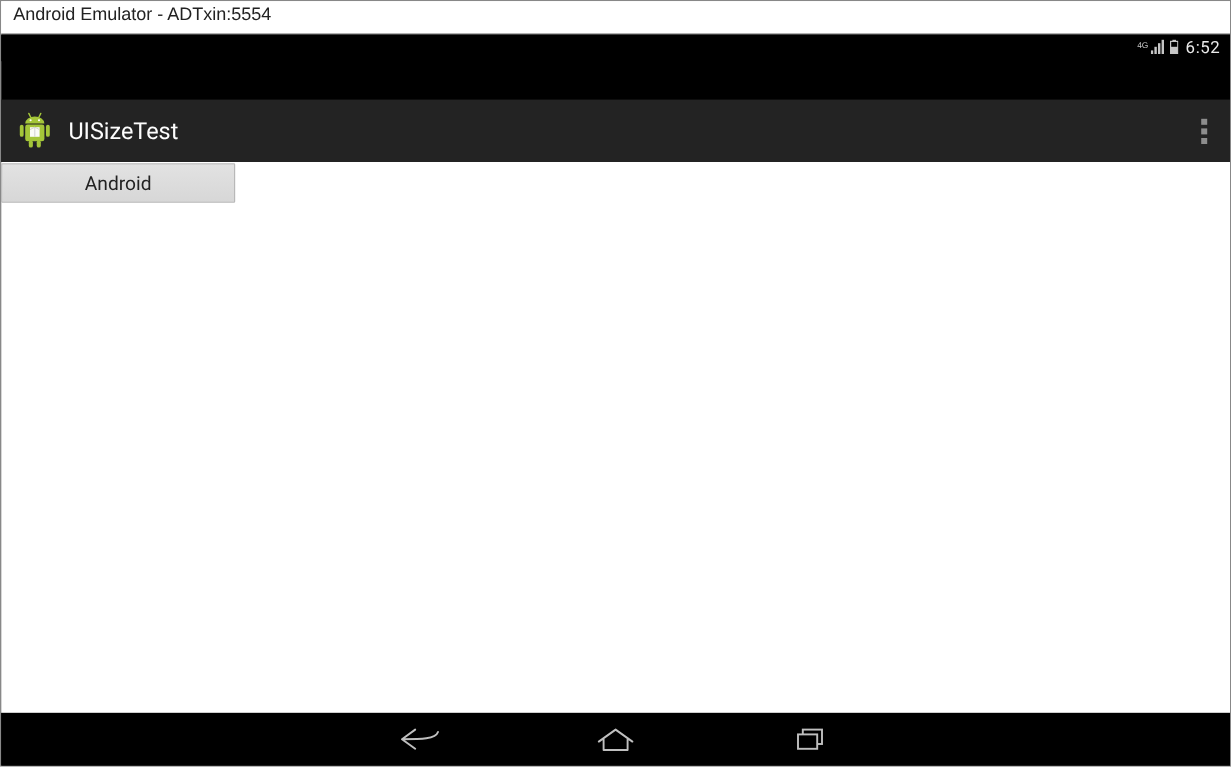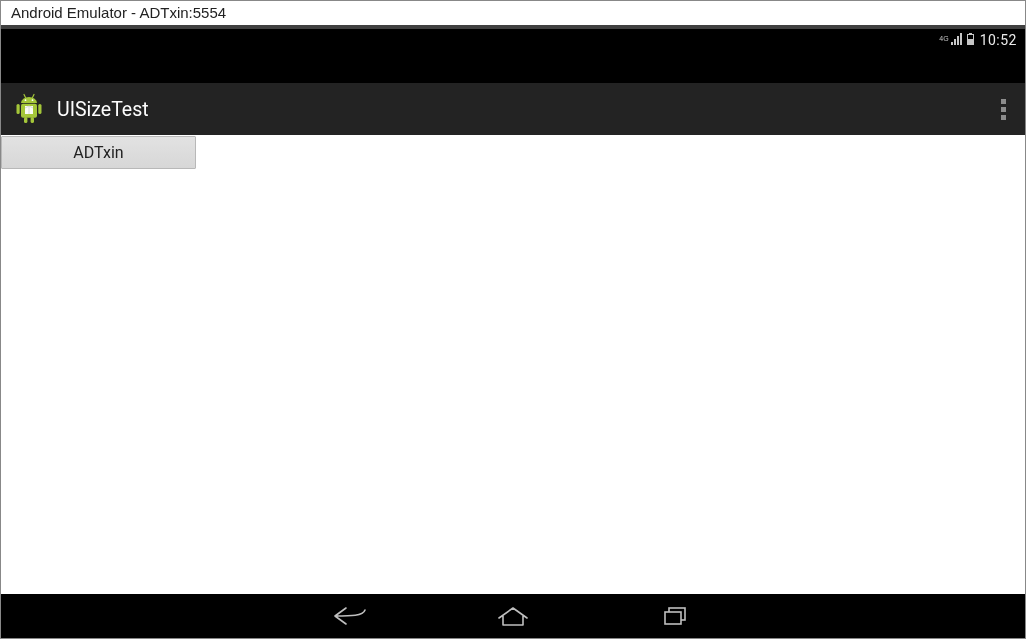--- a/index.html
+++ b/index.html
@@ -17,21 +17,21 @@
     display: flex;
     flex-direction: column;
     background: #fff;
   }
   .win-titlebar {
     height: 28px;
     background: #fff;
     color: #222;
     font-size: 15px;
     padding: 3px 10px 0 10px;
-    border-bottom: 4px solid #404040;
+    border-bottom: 1px solid #404040;
   }
   .device-frame {
     flex: 1;
     display: flex;
     flex-direction: column;
     background: #000;
   }
   
   .status-bar {
     height: 22px;
@@ -164,21 +164,21 @@
           <rect x="9" y="0" width="2" height="12" fill="#c6c6c6"></rect>
         </svg>
       </span>
       <span>
         <svg class="battery-icon" viewBox="0 0 7 12">
           <rect x="2" y="0" width="3" height="1.5" fill="#c6c6c6"></rect>
           <rect x="0.5" y="1.5" width="6" height="10" fill="none" stroke="#c6c6c6" stroke-width="1"></rect>
           <rect x="0.5" y="6" width="6" height="5.5" fill="#c6c6c6"></rect>
         </svg>
       </span>
-      <span class="clock">10:52</span>
+      <span class="clock">6:52</span>
     </div>
 
     <div class="action-bar">
       <span class="app-icon">
         <svg viewBox="0 0 32 32" width="32" height="32">
 
           <path d="M8 10 a8 6 0 0 1 16 0 z" fill="#a4c639"></path>
 
           <circle cx="12.5" cy="7.2" r="0.9" fill="#fff"></circle>
           <circle cx="19.5" cy="7.2" r="0.9" fill="#fff"></circle>
@@ -201,21 +201,21 @@
       </span>
       <span class="app-title">UISizeTest</span>
       <div class="overflow-menu">
         <div class="overflow-dot"></div>
         <div class="overflow-dot"></div>
         <div class="overflow-dot"></div>
       </div>
     </div>
 
     <div class="content-area">
-      <div class="holo-button">ADTxin</div>
+      <div class="holo-button">Android</div>
     </div>
 
     <div class="nav-bar">
       <div class="nav-btn">
         <svg width="40" height="22" viewBox="0 0 40 22">
           <path d="M15 3 L4 11 L15 19 M4 11 C 20 11, 32 11, 34 5" fill="none" stroke="#bfbfbf" stroke-width="1.6" stroke-linecap="round" stroke-linejoin="round"></path>
         </svg>
       </div>
       <div class="nav-btn">
         <svg width="34" height="22" viewBox="0 0 34 22">

